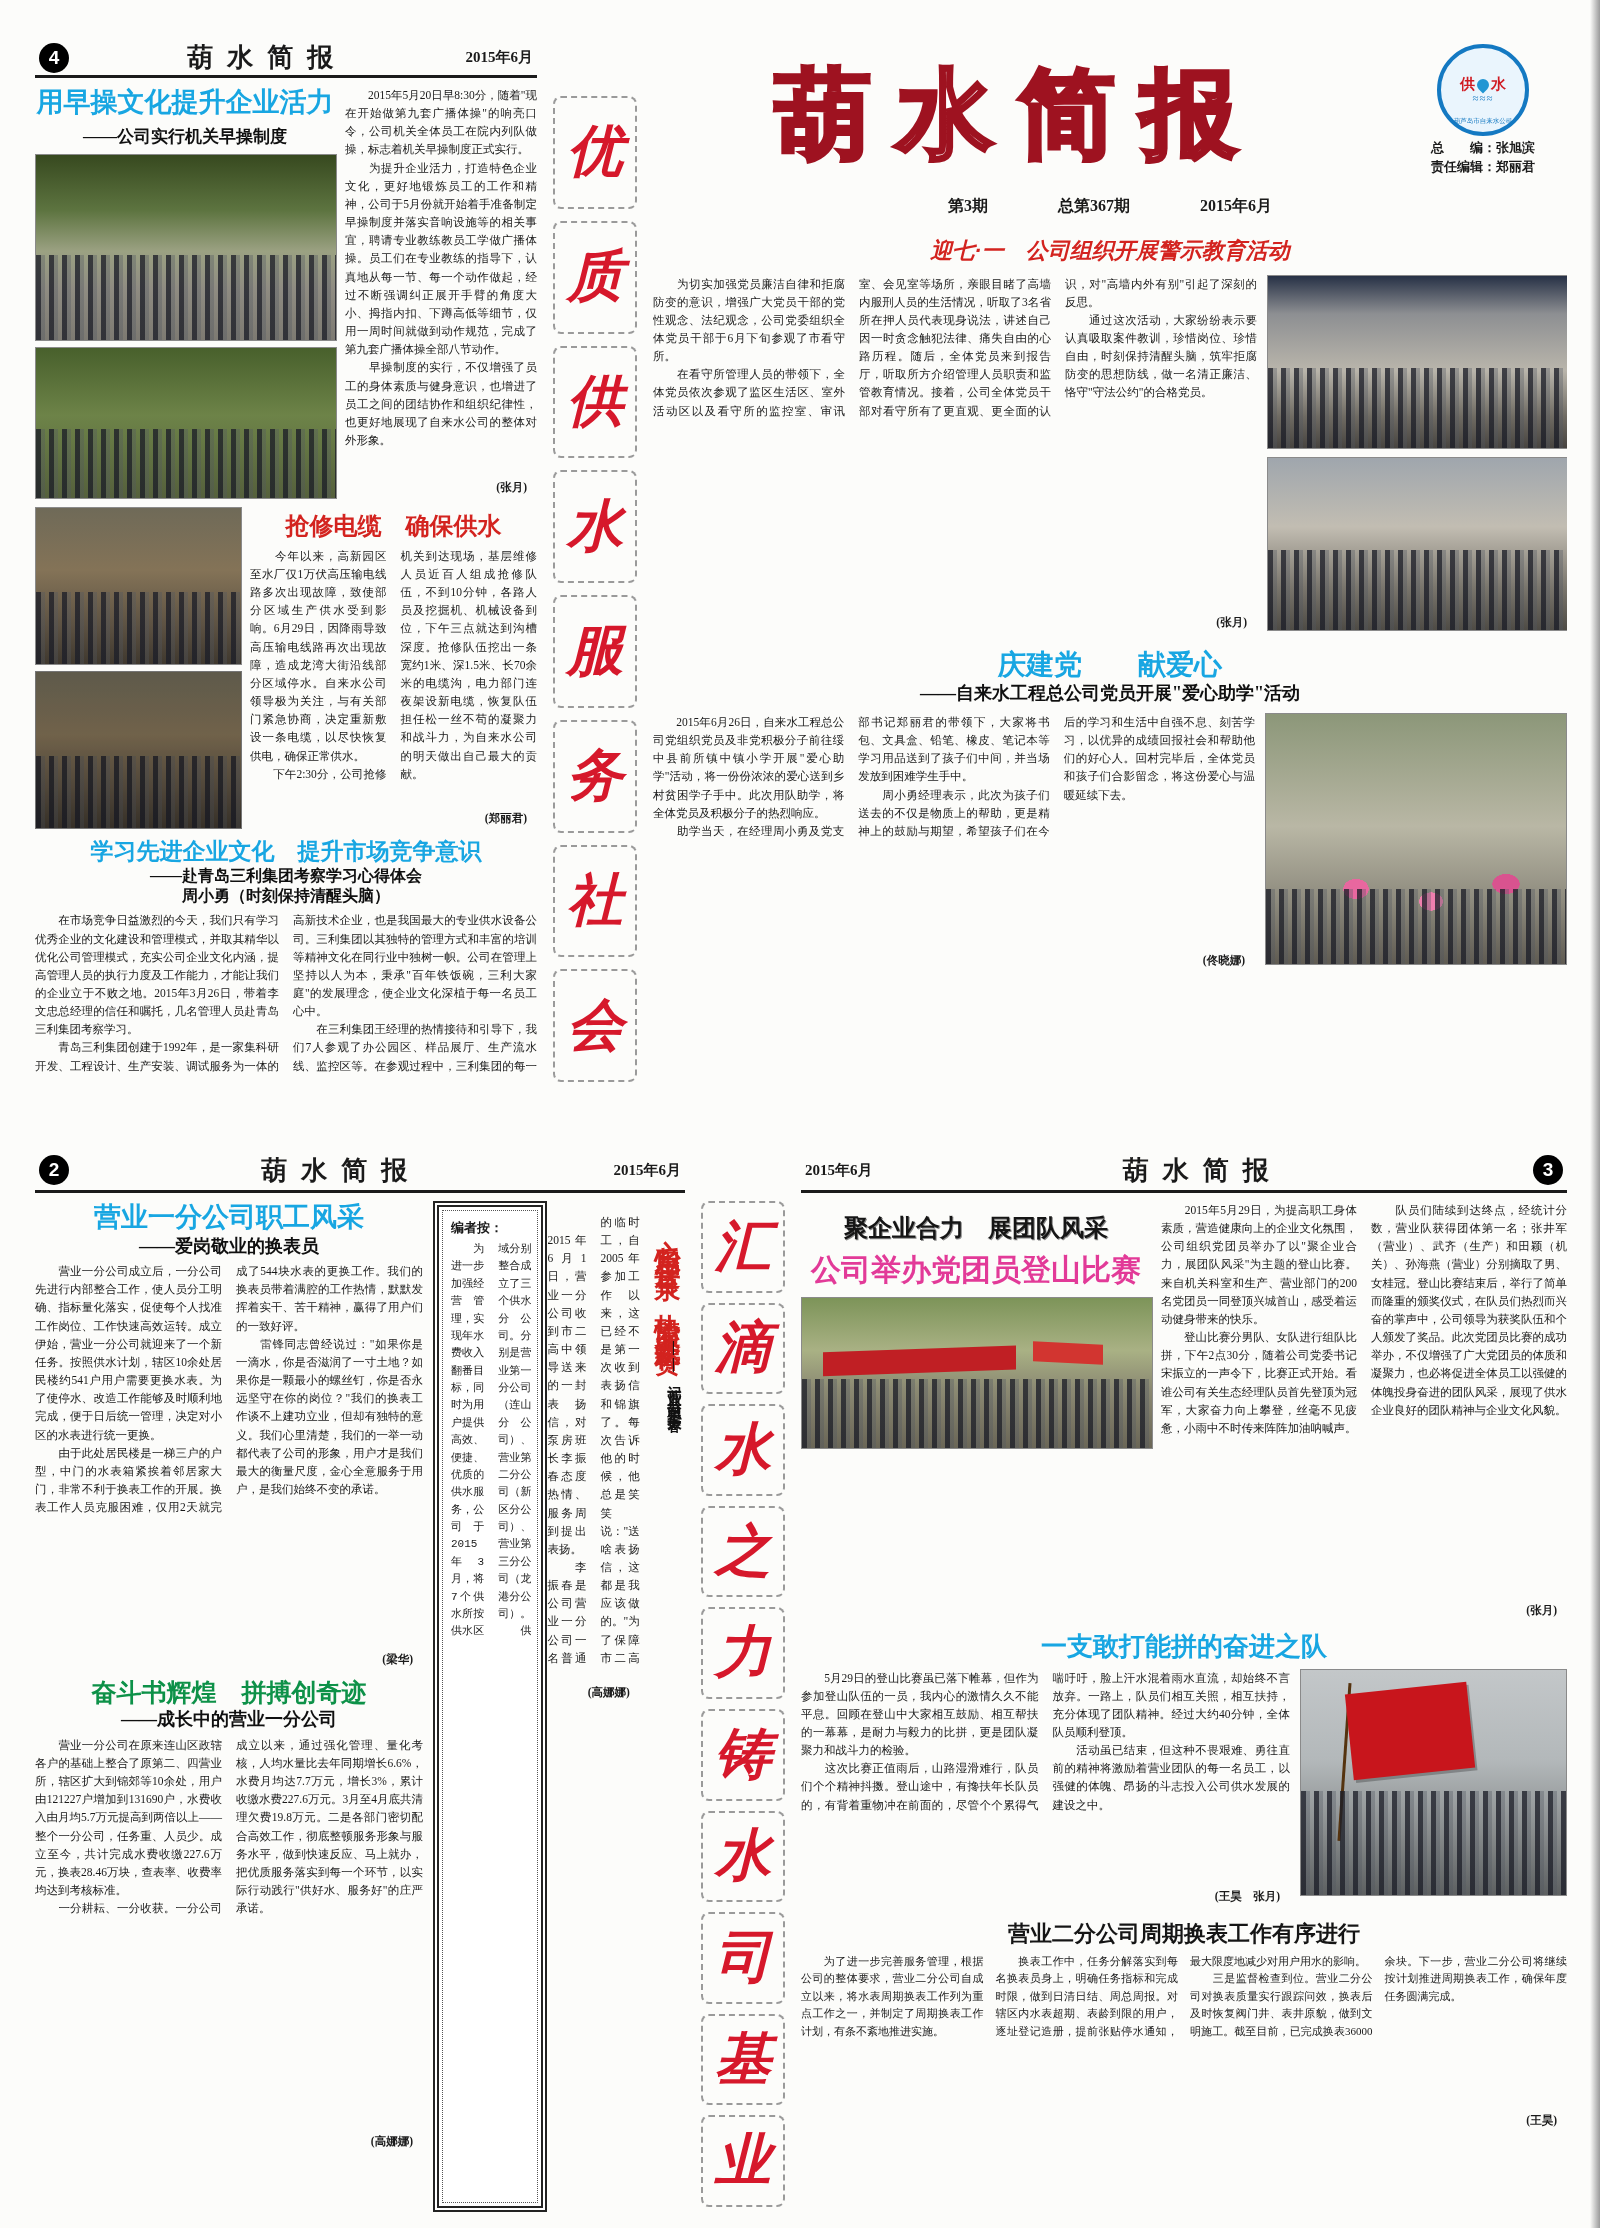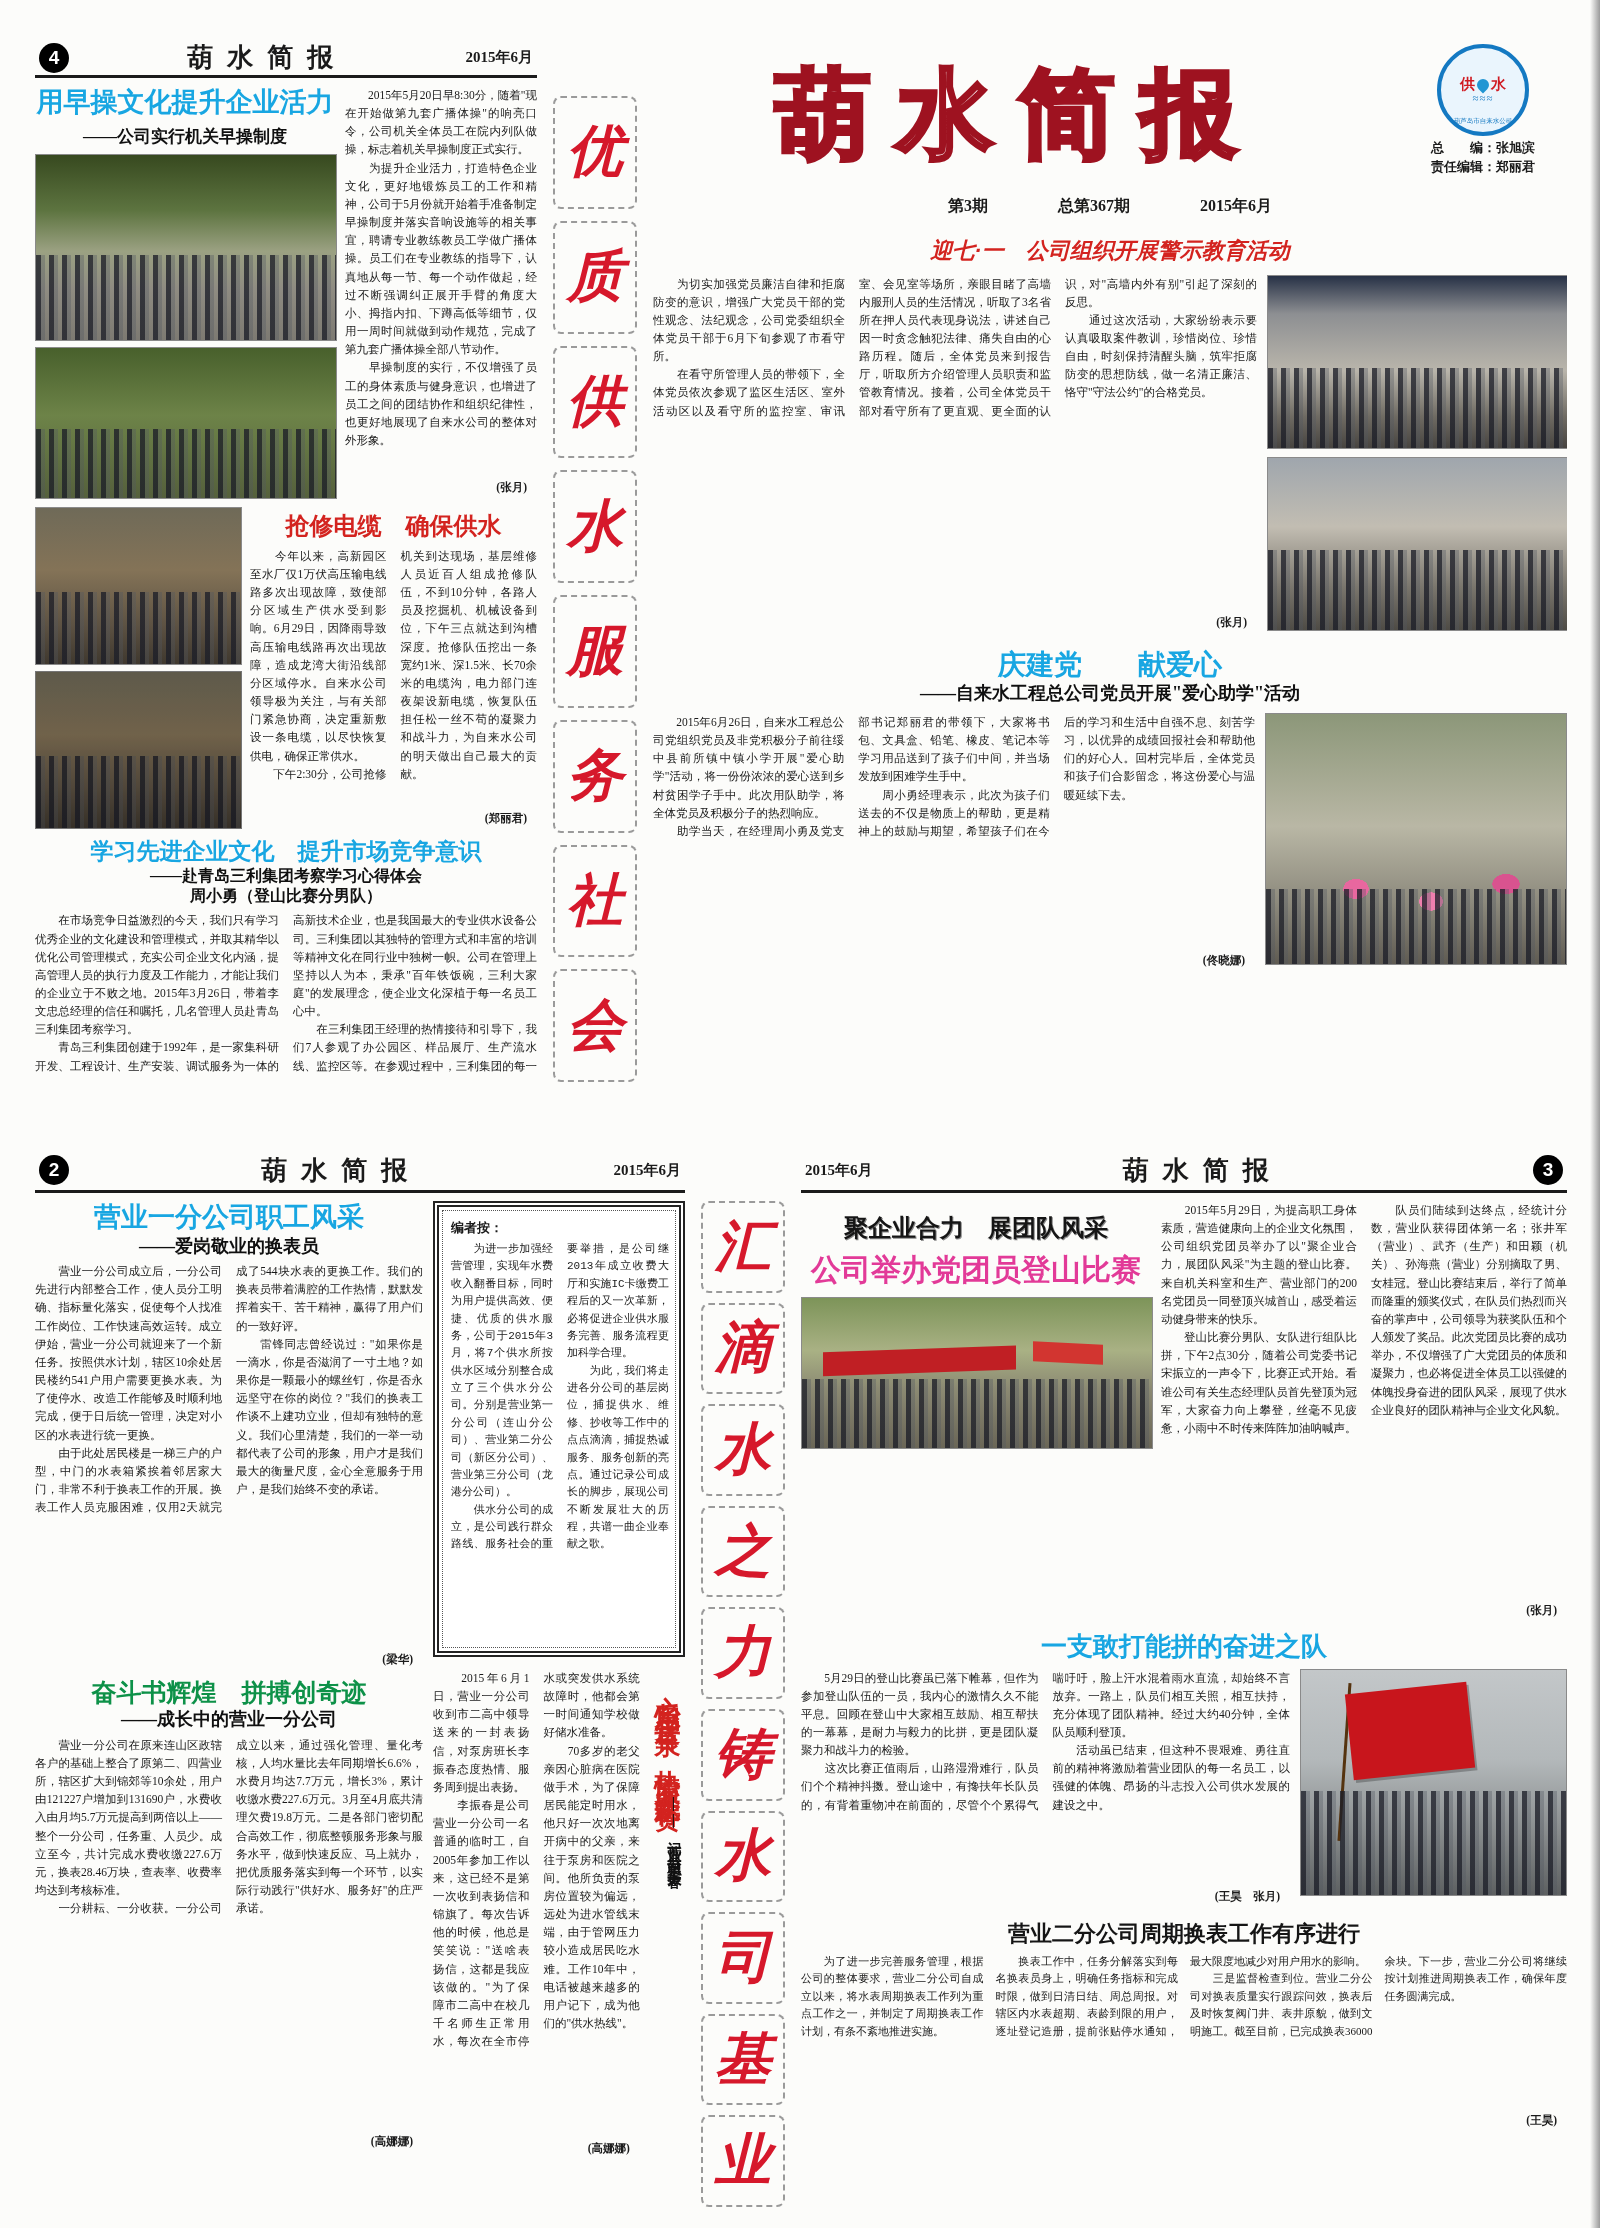--- a/index.html
+++ b/index.html
@@ -137,21 +137,21 @@
           <div class="hl redh" style="font-size:24px;margin:4px 0 6px 0;">抢修电缆　确保供水</div>
           <div class="bt c2" style="height:262px;">　　今年以来，高新园区至水厂仅1万伏高压输电线路多次出现故障，致使部分区域生产供水受到影响。6月29日，因降雨导致高压输电线路再次出现故障，造成龙湾大街沿线部分区域停水。自来水公司领导极为关注，与有关部门紧急协商，决定重新敷设一条电缆，以尽快恢复供电，确保正常供水。
 　　下午2:30分，公司抢修机关到达现场，基层维修人员近百人组成抢修队伍，不到10分钟，各路人员及挖掘机、机械设备到位，下午三点就达到沟槽深度。抢修队伍挖出一条宽约1米、深1.5米、长70余米的电缆沟，电力部门连夜架设新电缆，恢复队伍担任松一丝不苟的凝聚力和战斗力，为自来水公司的明天做出自己最大的贡献。</div>
           <div class="by">(郑丽君)</div>
         </div>
       </div>
 
       <div style="margin-top:8px;display:flex;flex-direction:column;">
         <div class="hl blue" style="font-size:23px;">学习先进企业文化　提升市场竞争意识</div>
         <div class="hsub" style="font-size:16px;">——赴青岛三利集团考察学习心得体会</div>
-        <div class="hauth">周小勇（登山比赛分男队）</div>
+        <div class="hauth">周小勇（时刻保持清醒头脑）</div>
         <div class="bt c2" style="height:178px;margin-top:4px;">　　在市场竞争日益激烈的今天，我们只有学习优秀企业的文化建设和管理模式，并取其精华以优化公司管理模式，充实公司企业文化内涵，提高管理人员的执行力度及工作能力，才能让我们的企业立于不败之地。2015年3月26日，带着李文忠总经理的信任和嘱托，几名管理人员赴青岛三利集团考察学习。
 　　青岛三利集团创建于1992年，是一家集科研开发、工程设计、生产安装、调试服务为一体的高新技术企业，也是我国最大的专业供水设备公司。三利集团以其独特的管理方式和丰富的培训等精神文化在同行业中独树一帜。公司在管理上坚持以人为本，秉承"百年铁饭碗，三利大家庭"的发展理念，使企业文化深植于每一名员工心中。
 　　在三利集团王经理的热情接待和引导下，我们7人参观了办公园区、样品展厅、生产流水线、监控区等。在参观过程中，三利集团的每一个细节都让人感受到企业的严谨精神：厂区干净整洁、车间一尘不染、库房物料摆放整齐划一。三利人"先人后己、先公后私"的精神，"一个都不能少"的大家庭文化，都是值得我们学习的地方。</div>
       </div>
     </div>
 
     <div class="slogan" style="padding-top:50px;">
       <div class="stamp">优</div>
       <div class="stamp">质</div>
       <div class="stamp">供</div>
@@ -245,21 +245,21 @@
           </div>
           <div style="margin-top:10px;">
             <div class="hl greenh" style="font-size:25px;">奋斗书辉煌　拼搏创奇迹</div>
             <div class="hsub">——成长中的营业一分公司</div>
             <div class="bt c2" style="height:396px;margin-top:4px;">　　营业一分公司在原来连山区政辖各户的基础上整合了原第二、四营业所，辖区扩大到锦郊等10余处，用户由121227户增加到131690户，水费收入由月均5.7万元提高到两倍以上——整个一分公司，任务重、人员少。成立至今，共计完成水费收缴227.6万元，换表28.46万块，查表率、收费率均达到考核标准。
 　　一分耕耘、一分收获。一分公司成立以来，通过强化管理、量化考核，人均水量比去年同期增长6.6%，水费月均达7.7万元，增长3%，累计收缴水费227.6万元。3月至4月底共清理欠费19.8万元。二是各部门密切配合高效工作，彻底整顿服务形象与服务水平，做到快速反应、马上就办，把优质服务落实到每一个环节，以实际行动践行"供好水、服务好"的庄严承诺。</div>
             <div class="by">(高娜娜)</div>
           </div>
         </div>
 
-        <div style="flex:1;display:flex;flex-direction:column;">
+        <div style="flex:1;display:flex;flex-direction:row;">
           <div class="editor-box">
             <div class="etitle">编者按：</div>
             <div class="bt c2" style="height:402px;font-size:11px;font-family:Liberation Mono, monospace;">　　为进一步加强经营管理，实现年水费收入翻番目标，同时为用户提供高效、便捷、优质的供水服务，公司于2015年3月，将7个供水所按供水区域分别整合成立了三个供水分公司。分别是营业第一分公司（连山分公司）、营业第二分公司（新区分公司）、营业第三分公司（龙港分公司）。
 　　供水分公司的成立，是公司践行群众路线、服务社会的重要举措，是公司继2013年成立收费大厅和实施IC卡缴费工程后的又一次革新，必将促进企业供水服务完善、服务流程更加科学合理。
 　　为此，我们将走进各分公司的基层岗位，捕捉供水、维修、抄收等工作中的点点滴滴，捕捉热诚服务、服务创新的亮点。通过记录公司成长的脚步，展现公司不断发展壮大的历程，共谱一曲企业奉献之歌。</div>
           </div>
           <div class="row" style="margin-top:12px;flex:1;">
             <div style="flex:1;display:flex;flex-direction:column;">
               <div class="bt c2" style="height:470px;">　　2015年6月1日，营业一分公司收到市二高中领导送来的一封表扬信，对泵房班长李振春态度热情、服务周到提出表扬。
 　　李振春是公司营业一分公司一名普通的临时工，自2005年参加工作以来，这已经不是第一次收到表扬信和锦旗了。每次告诉他的时候，他总是笑笑说："送啥表扬信，这都是我应该做的。"为了保障市二高中在校几千名师生正常用水，每次在全市停水或突发供水系统故障时，他都会第一时间通知学校做好储水准备。

